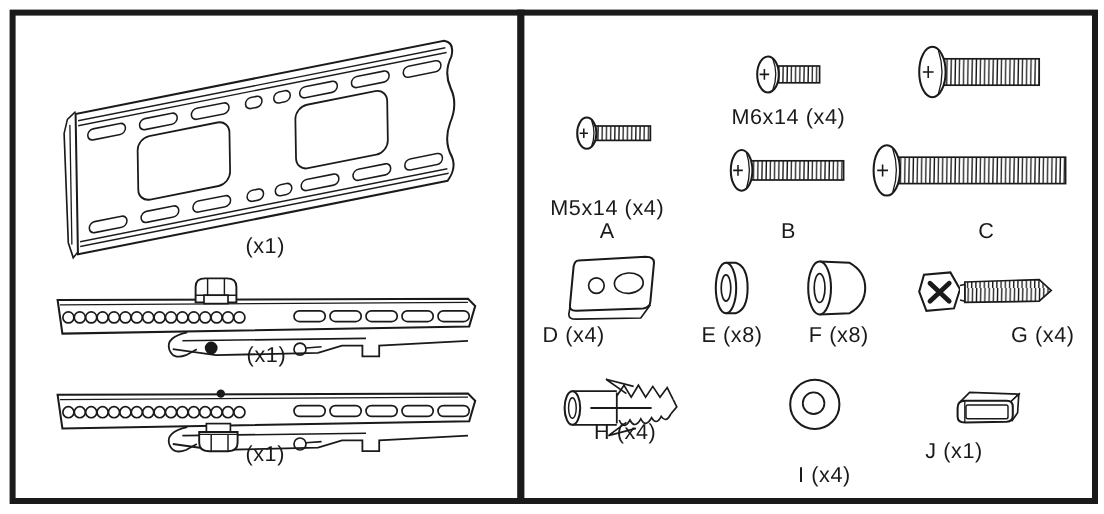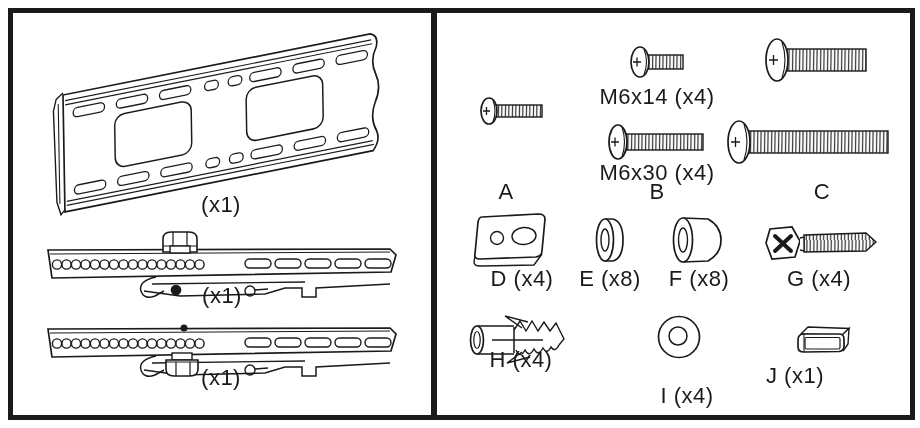--- a/index.html
+++ b/index.html
@@ -2,21 +2,21 @@
 <html><head>
 <meta charset="utf-8">
 <style>
   html,body{margin:0;padding:0;background:#ffffff;}
   #stage{position:relative;width:920px;height:428px;background:#fff;overflow:hidden;
          font-family:"Liberation Sans",sans-serif;}
   .frame{position:absolute;left:8px;top:8px;width:897px;height:402px;
          border:5px solid #1a1a1a;background:#fff;}
   .divider{position:absolute;left:431px;top:8px;width:6px;height:412px;background:#1a1a1a;}
   svg.draw{position:absolute;left:0;top:0;}
-  .lbl{position:absolute;transform:translateX(-50%);font-size:22px;line-height:20px;
+  .lbl{position:absolute;transform:translateX(-50%);font-size:18px;line-height:20px;
        color:#1a1a1a;white-space:nowrap;letter-spacing:0.5px;}
 </style>
 </head>
 <body>
 
 <div id="stage">
   <div class="frame"></div>
   <div class="divider"></div>
 
   <svg class="draw" width="920" height="428" viewBox="0 0 920 428" fill="none" stroke="#1a1a1a" stroke-width="1.7">
@@ -193,26 +193,26 @@
       <path d="M804,334 L804,352" stroke-width="1.1"></path>
     </g>
   </svg>
 
   <div class="lbl" style="left:221px;top:195px">(x1)</div>
   <div class="lbl" style="left:222px;top:286px">(x1)</div>
   <div class="lbl" style="left:221px;top:368px">(x1)</div>
 
   <div class="lbl" style="left:657px;top:87px">M6x14 (x4)</div>
 
+  <div class="lbl" style="left:506px;top:163px">M5x14 (x4)</div>
   <div class="lbl" style="left:506px;top:182px">A</div>
-  <div class="lbl" style="left:657px;top:163px">M6x30 (x4)</div>
   <div class="lbl" style="left:657px;top:182px">B</div>
   <div class="lbl" style="left:822px;top:182px">C</div>
 
-  <div class="lbl" style="left:522px;top:269px">D (x4)</div>
+  <div class="lbl" style="left:478px;top:269px">D (x4)</div>
   <div class="lbl" style="left:610px;top:269px">E (x8)</div>
   <div class="lbl" style="left:699px;top:269px">F (x8)</div>
-  <div class="lbl" style="left:819px;top:269px">G (x4)</div>
+  <div class="lbl" style="left:869px;top:269px">G (x4)</div>
 
   <div class="lbl" style="left:521px;top:350px">H (x4)</div>
   <div class="lbl" style="left:687px;top:386px">I (x4)</div>
   <div class="lbl" style="left:795px;top:366px">J (x1)</div>
 </div>
 
 </body></html>

